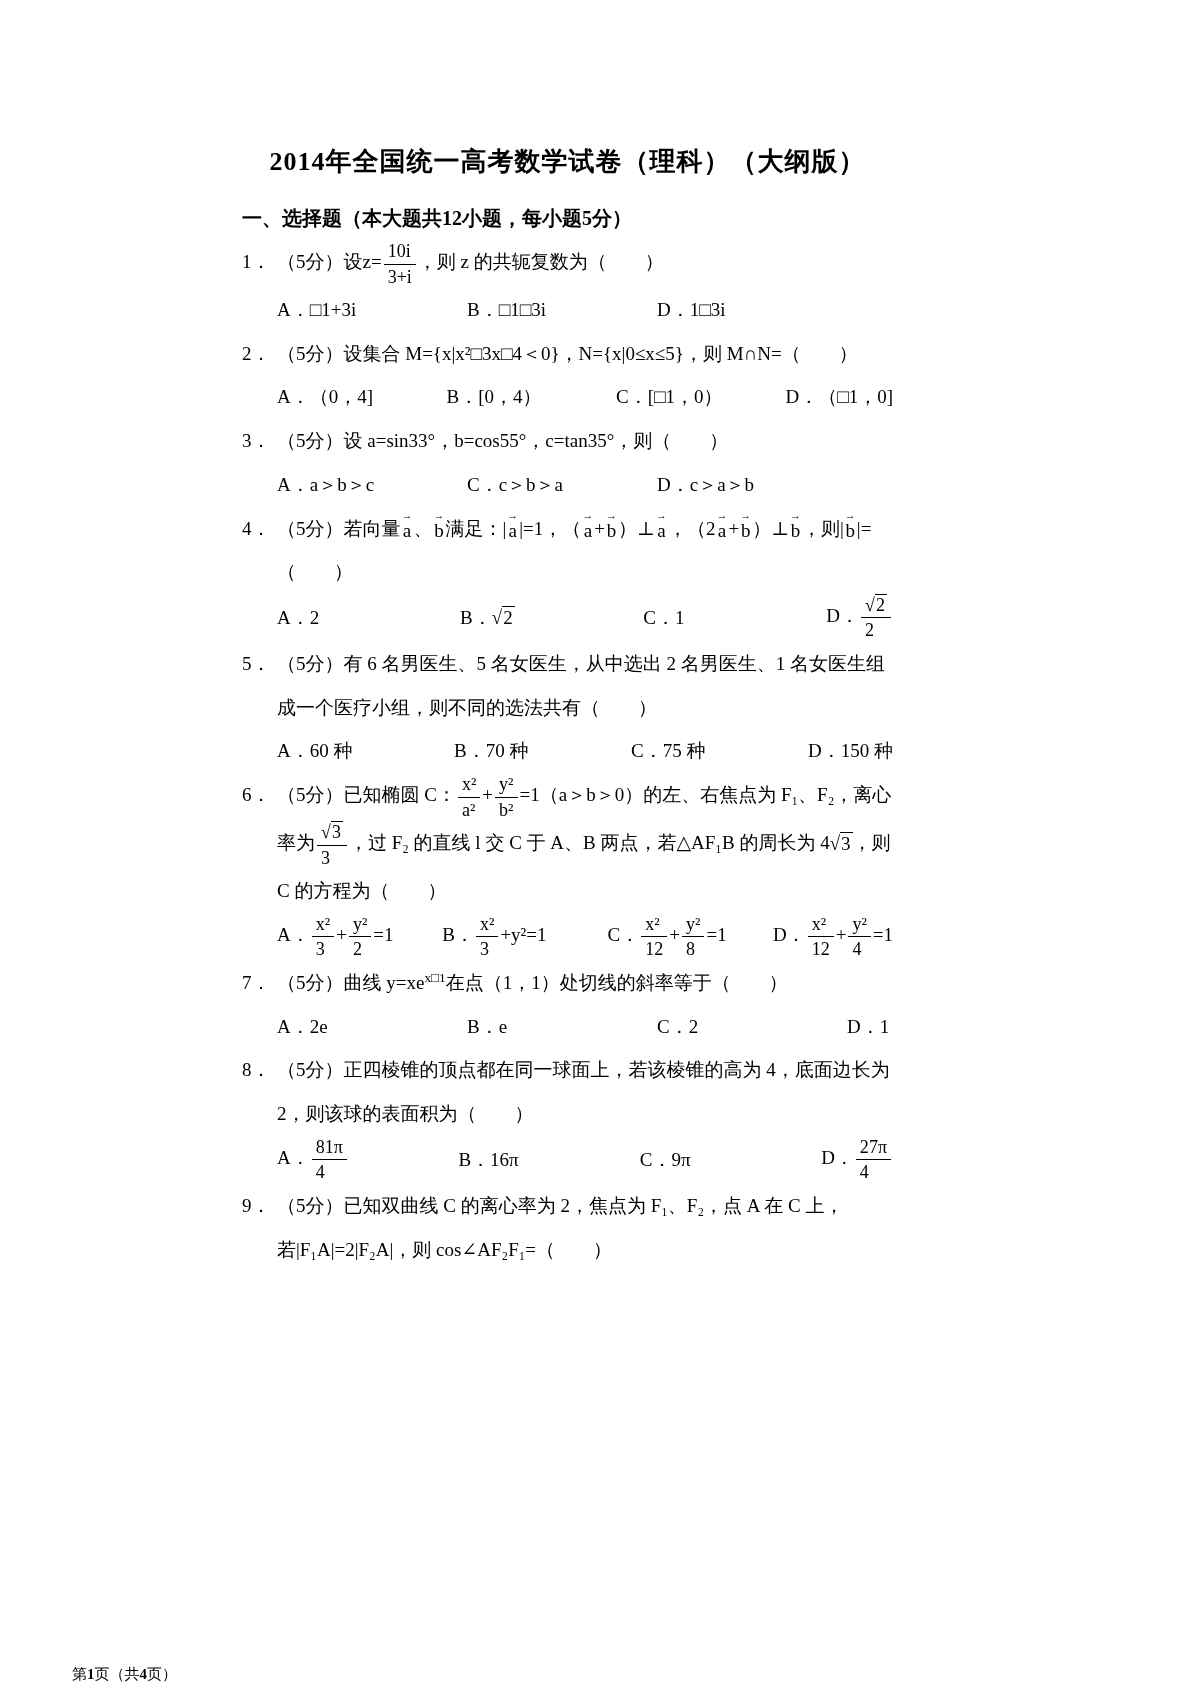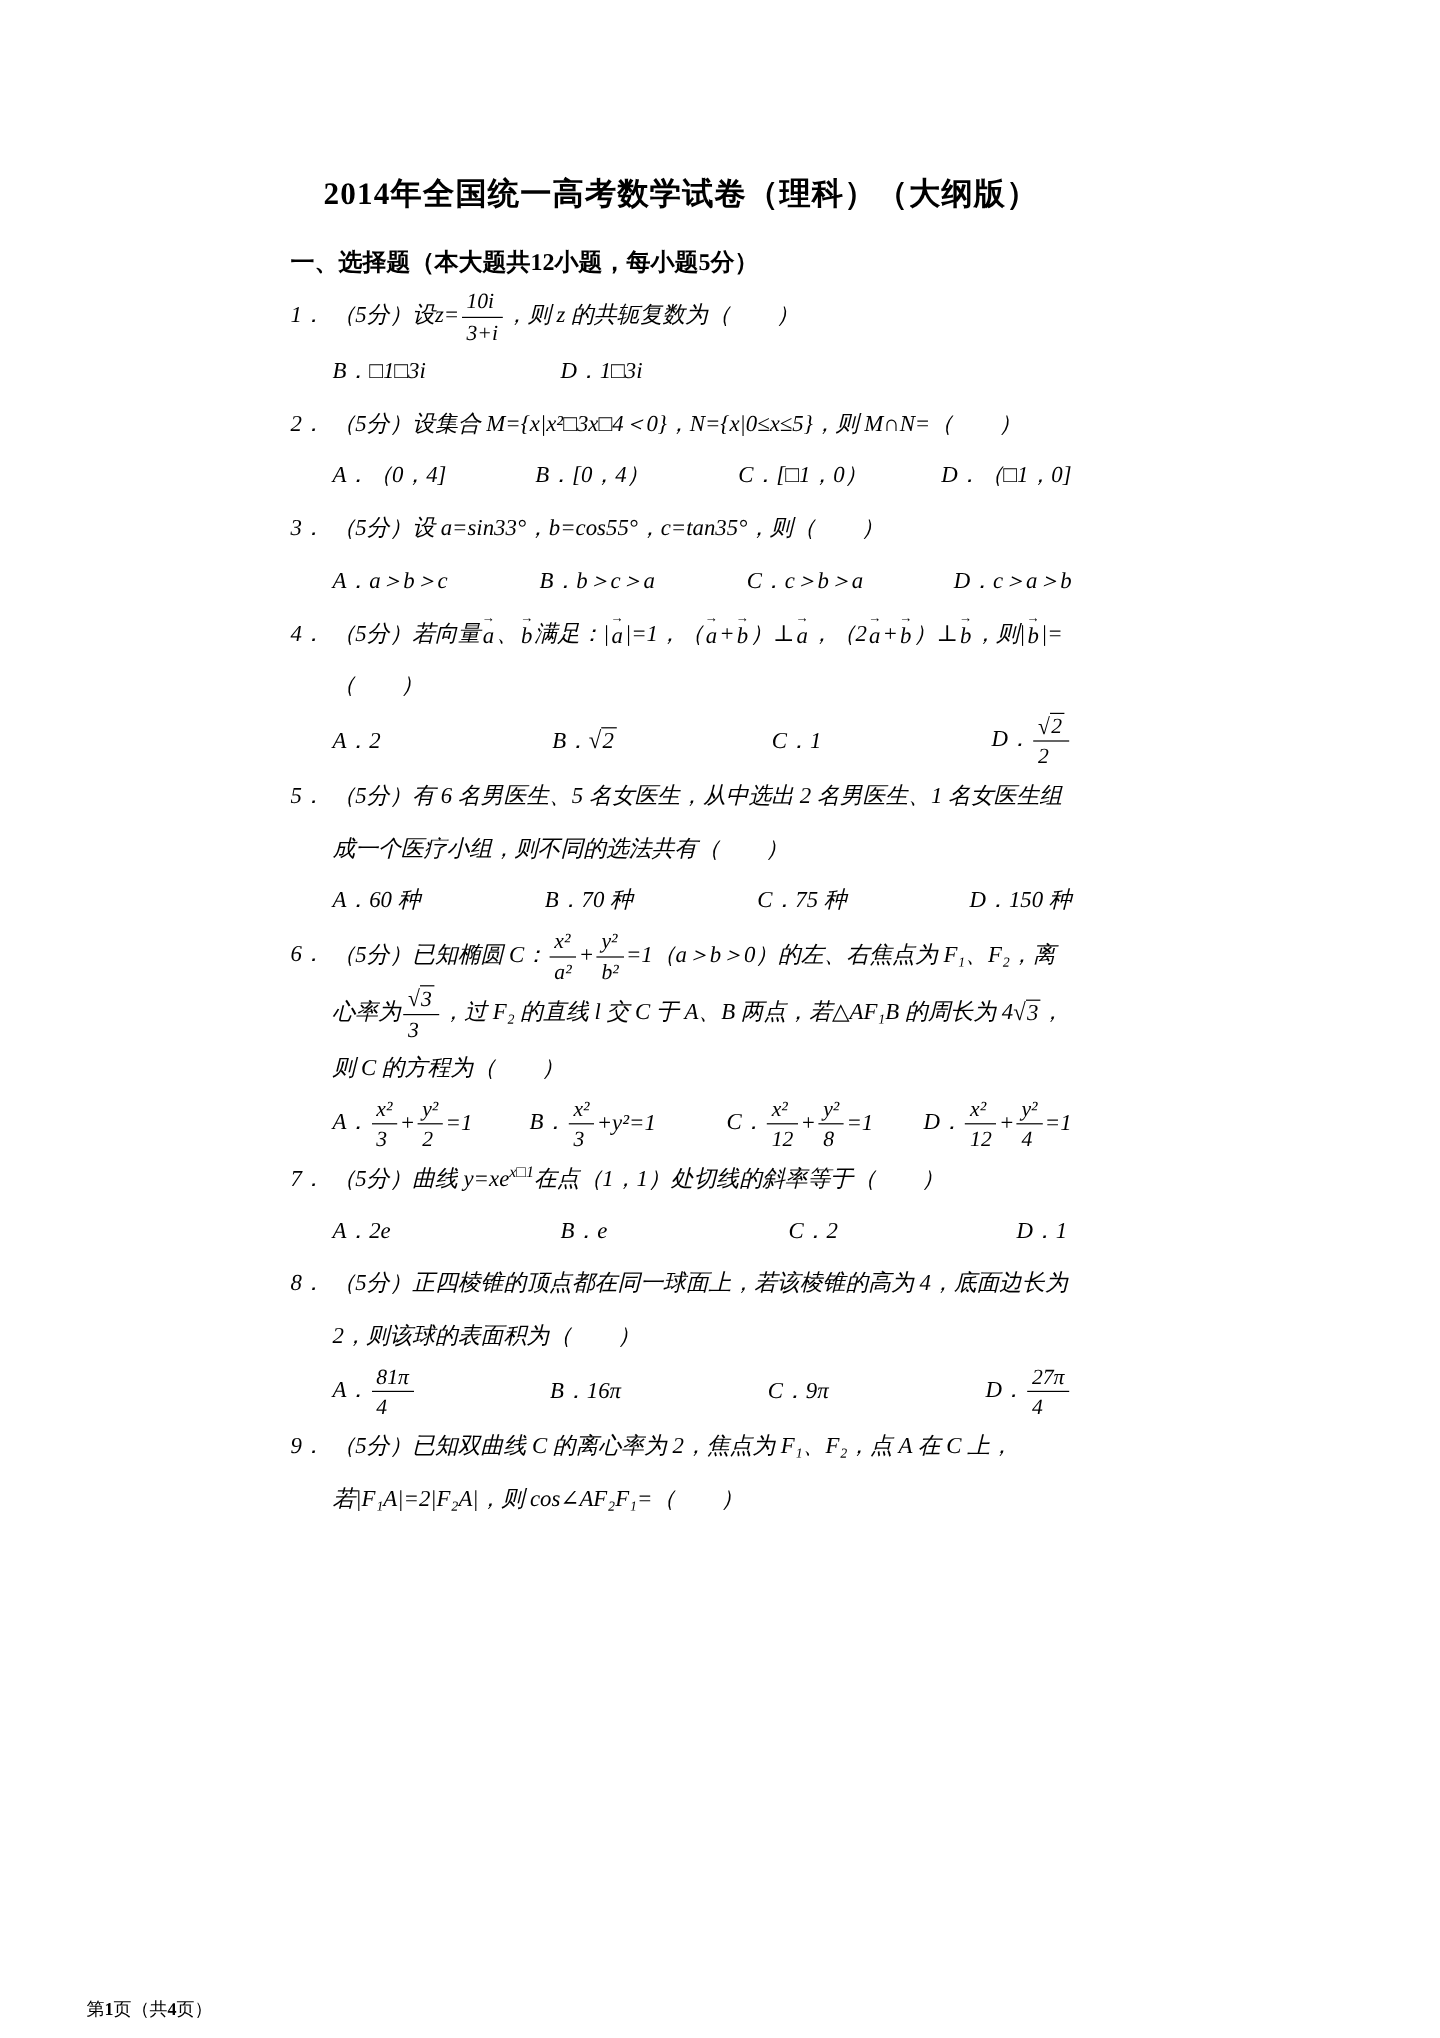--- a/index.html
+++ b/index.html
@@ -19,21 +19,21 @@
     text-align:center;
     margin:0 0 26px 0;
     letter-spacing:1px;
   }
   h2.section{
     font-size:20px;
     font-weight:bold;
     margin:0 0 8px 0;
   }
   .questions{font-size:19px;}
-  .question{padding-left:35px;line-height:2.3;font-style:italic;}
+  .question{padding-left:35px;line-height:2.3;}
   .stem{margin:0;}
   .qnum{display:inline-block;width:35px;margin-left:-35px;}
   .options{display:flex;align-items:center;margin:0;}
   .option{width:190px;white-space:nowrap;}
   .option:last-child{width:auto;}
   .opt-label{display:inline-block;}
   
   .frac{
     display:inline-block;
     vertical-align:middle;
@@ -73,38 +73,38 @@
 <body>
 
 <div class="page">
   <div class="inner">
     <h1 class="title">2014年全国统一高考数学试卷（理科）（大纲版）</h1>
     <h2 class="section">一、选择题（本大题共12小题，每小题5分）</h2>
     <div id="questions" class="questions">
         <div class="question">
           <p class="stem"><span class="qnum">1．</span>（5分）设z=<span class="frac"><span class="num">10i</span><span class="den">3+i</span></span>，则 z 的共轭复数为（　　）</p>
           <div class="options">
+            <div class="option"><span class="opt-label">A．</span>□1+3i</div>
             <div class="option"><span class="opt-label">B．</span>□1□3i</div>
             <div class="option"><span class="opt-label">D．</span>1□3i</div>
           </div>
         </div>
         <div class="question">
           <p class="stem"><span class="qnum">2．</span>（5分）设集合 M={x|x²□3x□4＜0}，N={x|0≤x≤5}，则 M∩N=（　　）</p>
           <div class="options">
             <div class="option"><span class="opt-label">A．</span>（0，4]</div>
             <div class="option"><span class="opt-label">B．</span>[0，4）</div>
             <div class="option"><span class="opt-label">C．</span>[□1，0）</div>
             <div class="option"><span class="opt-label">D．</span>（□1，0]</div>
           </div>
         </div>
         <div class="question">
           <p class="stem"><span class="qnum">3．</span>（5分）设 a=sin33°，b=cos55°，c=tan35°，则（　　）</p>
           <div class="options">
             <div class="option"><span class="opt-label">A．</span>a＞b＞c</div>
-            <div class="option"><span class="opt-label">B．</span>b＞c＞a</div>
             <div class="option"><span class="opt-label">C．</span>c＞b＞a</div>
             <div class="option"><span class="opt-label">D．</span>c＞a＞b</div>
           </div>
         </div>
         <div class="question">
           <p class="stem"><span class="qnum">4．</span>（5分）若向量<span class="vec"><span class="vec-arrow">→</span><span class="vec-letter">a</span></span>、<span class="vec"><span class="vec-arrow">→</span><span class="vec-letter">b</span></span>满足：|<span class="vec"><span class="vec-arrow">→</span><span class="vec-letter">a</span></span>|=1，（<span class="vec"><span class="vec-arrow">→</span><span class="vec-letter">a</span></span>+<span class="vec"><span class="vec-arrow">→</span><span class="vec-letter">b</span></span>）⊥<span class="vec"><span class="vec-arrow">→</span><span class="vec-letter">a</span></span>，（2<span class="vec"><span class="vec-arrow">→</span><span class="vec-letter">a</span></span>+<span class="vec"><span class="vec-arrow">→</span><span class="vec-letter">b</span></span>）⊥<span class="vec"><span class="vec-arrow">→</span><span class="vec-letter">b</span></span>，则|<span class="vec"><span class="vec-arrow">→</span><span class="vec-letter">b</span></span>|=（　　）</p>
           <div class="options">
             <div class="option"><span class="opt-label">A．</span>2</div>
             <div class="option"><span class="opt-label">B．</span><span class="sqrt"><span class="radical">√</span><span class="radicand">2</span></span></div>
             <div class="option"><span class="opt-label">C．</span>1</div>

